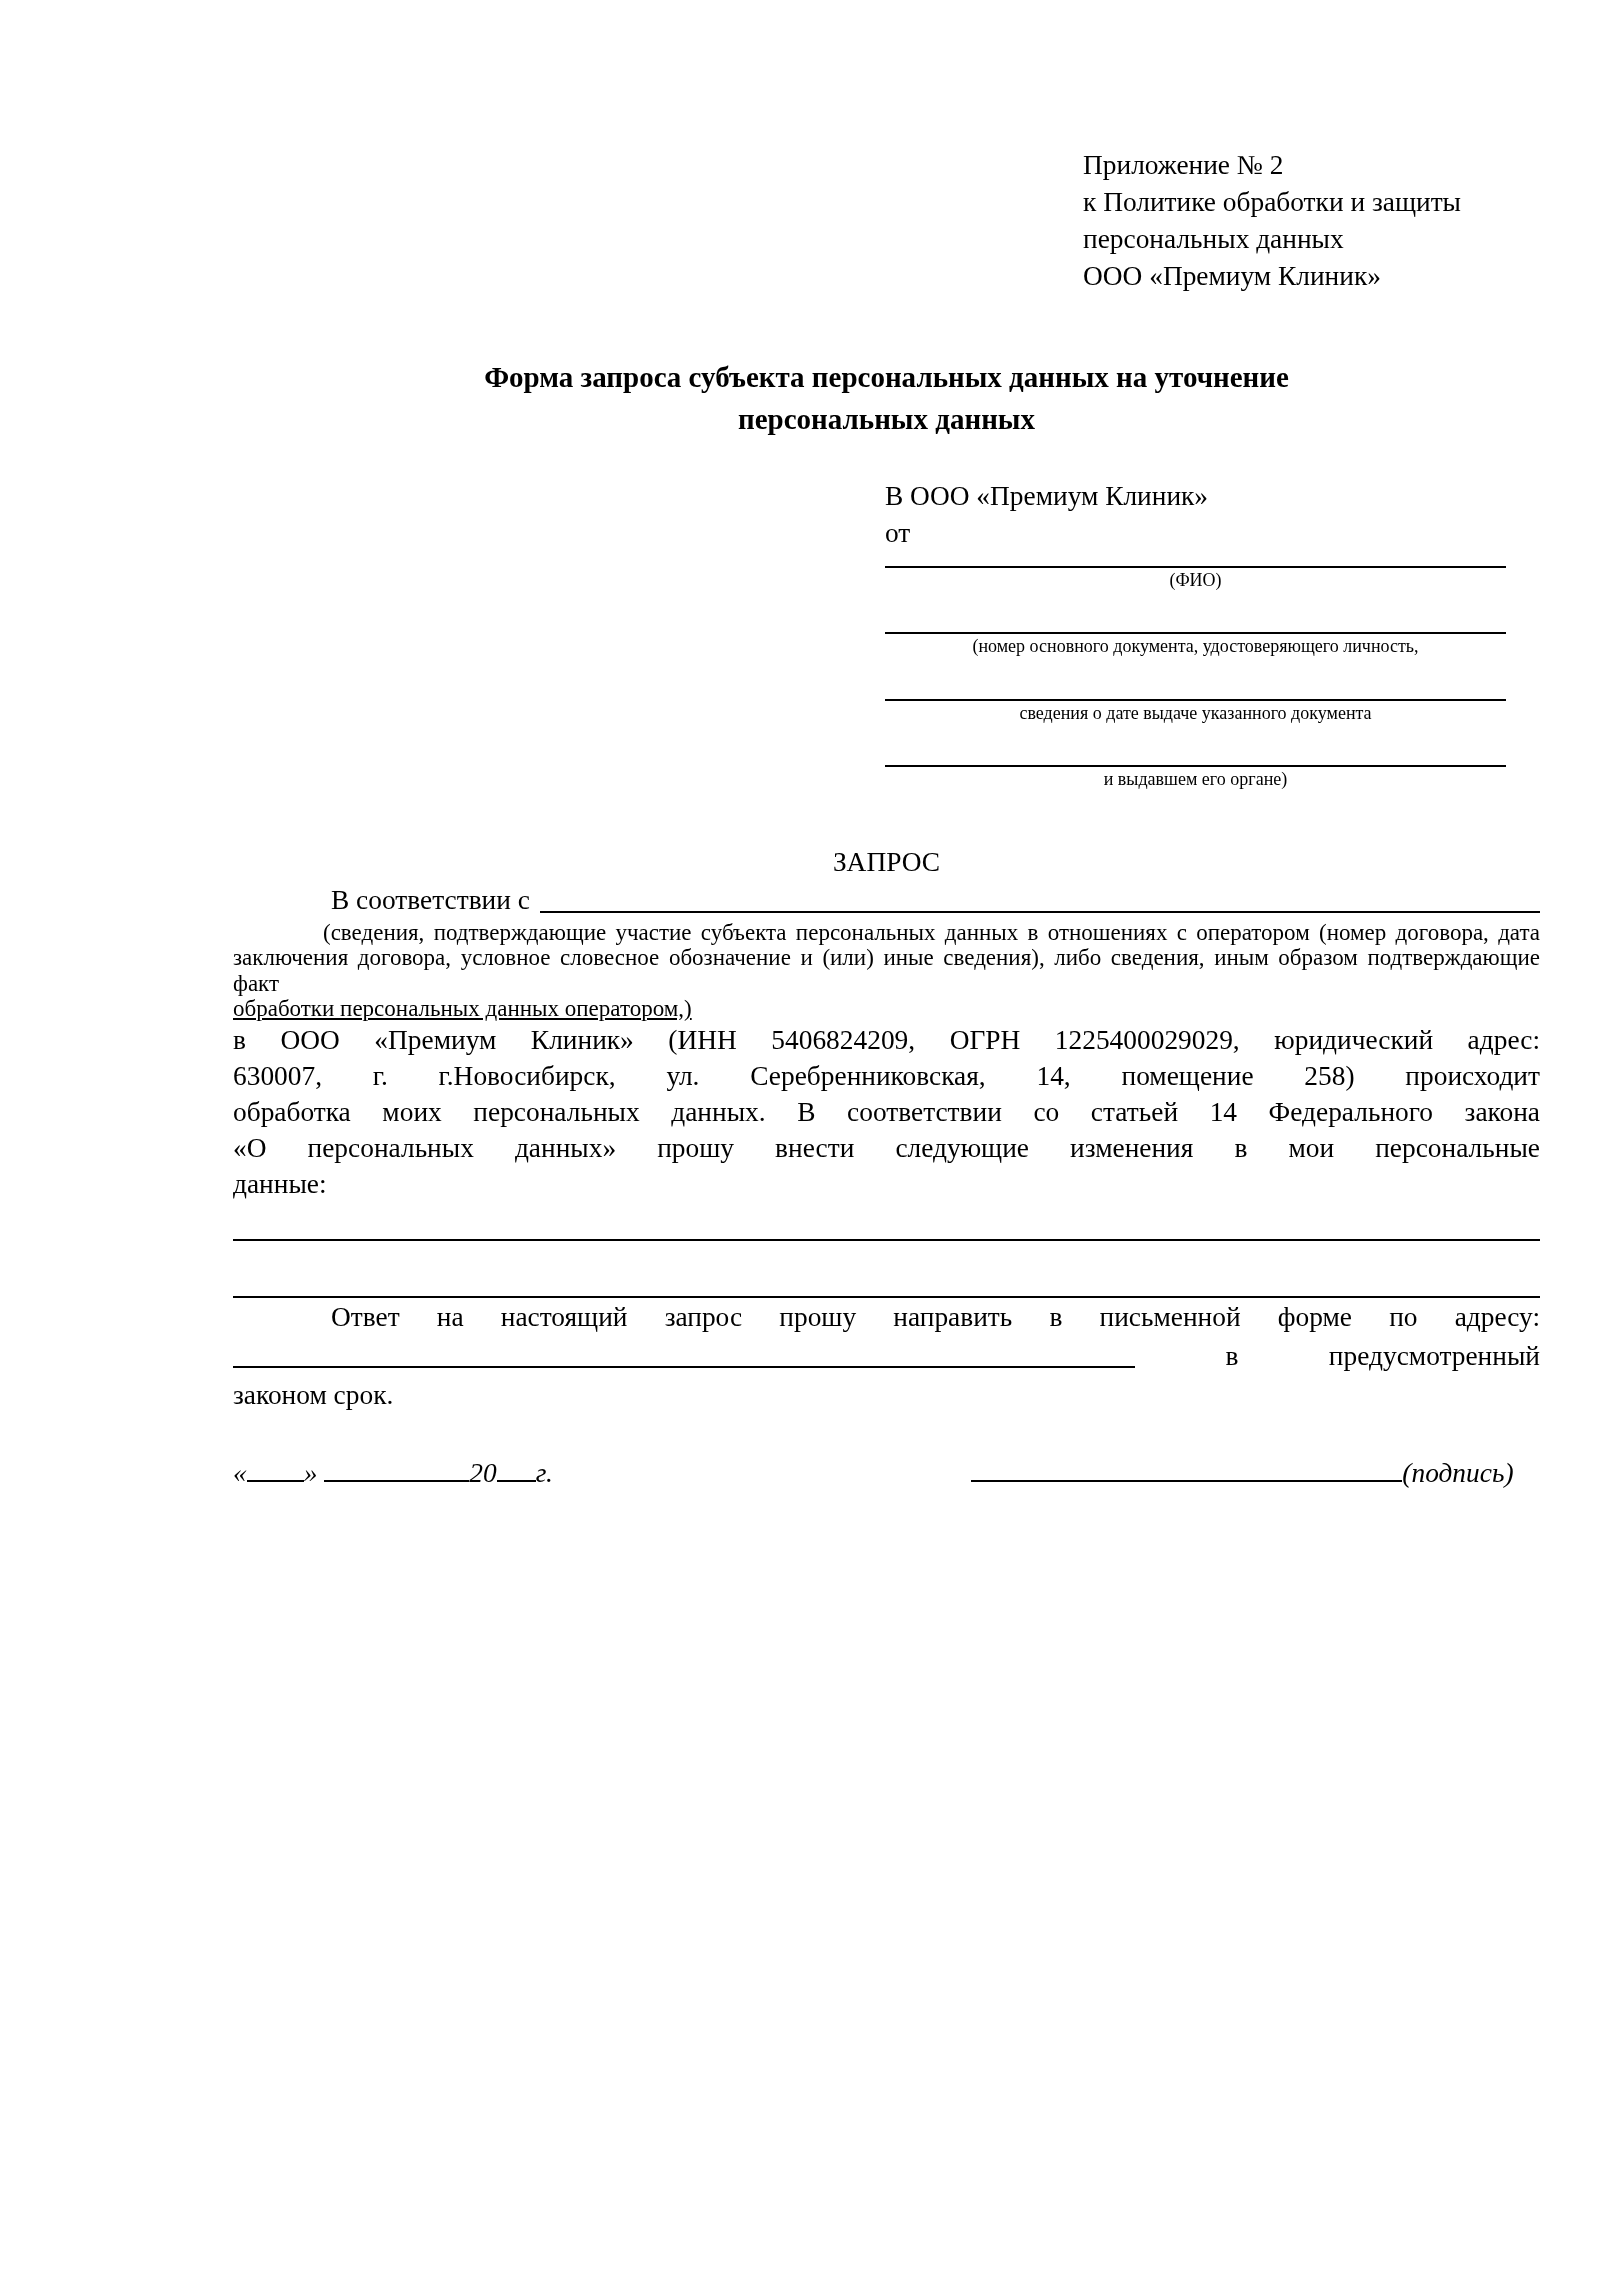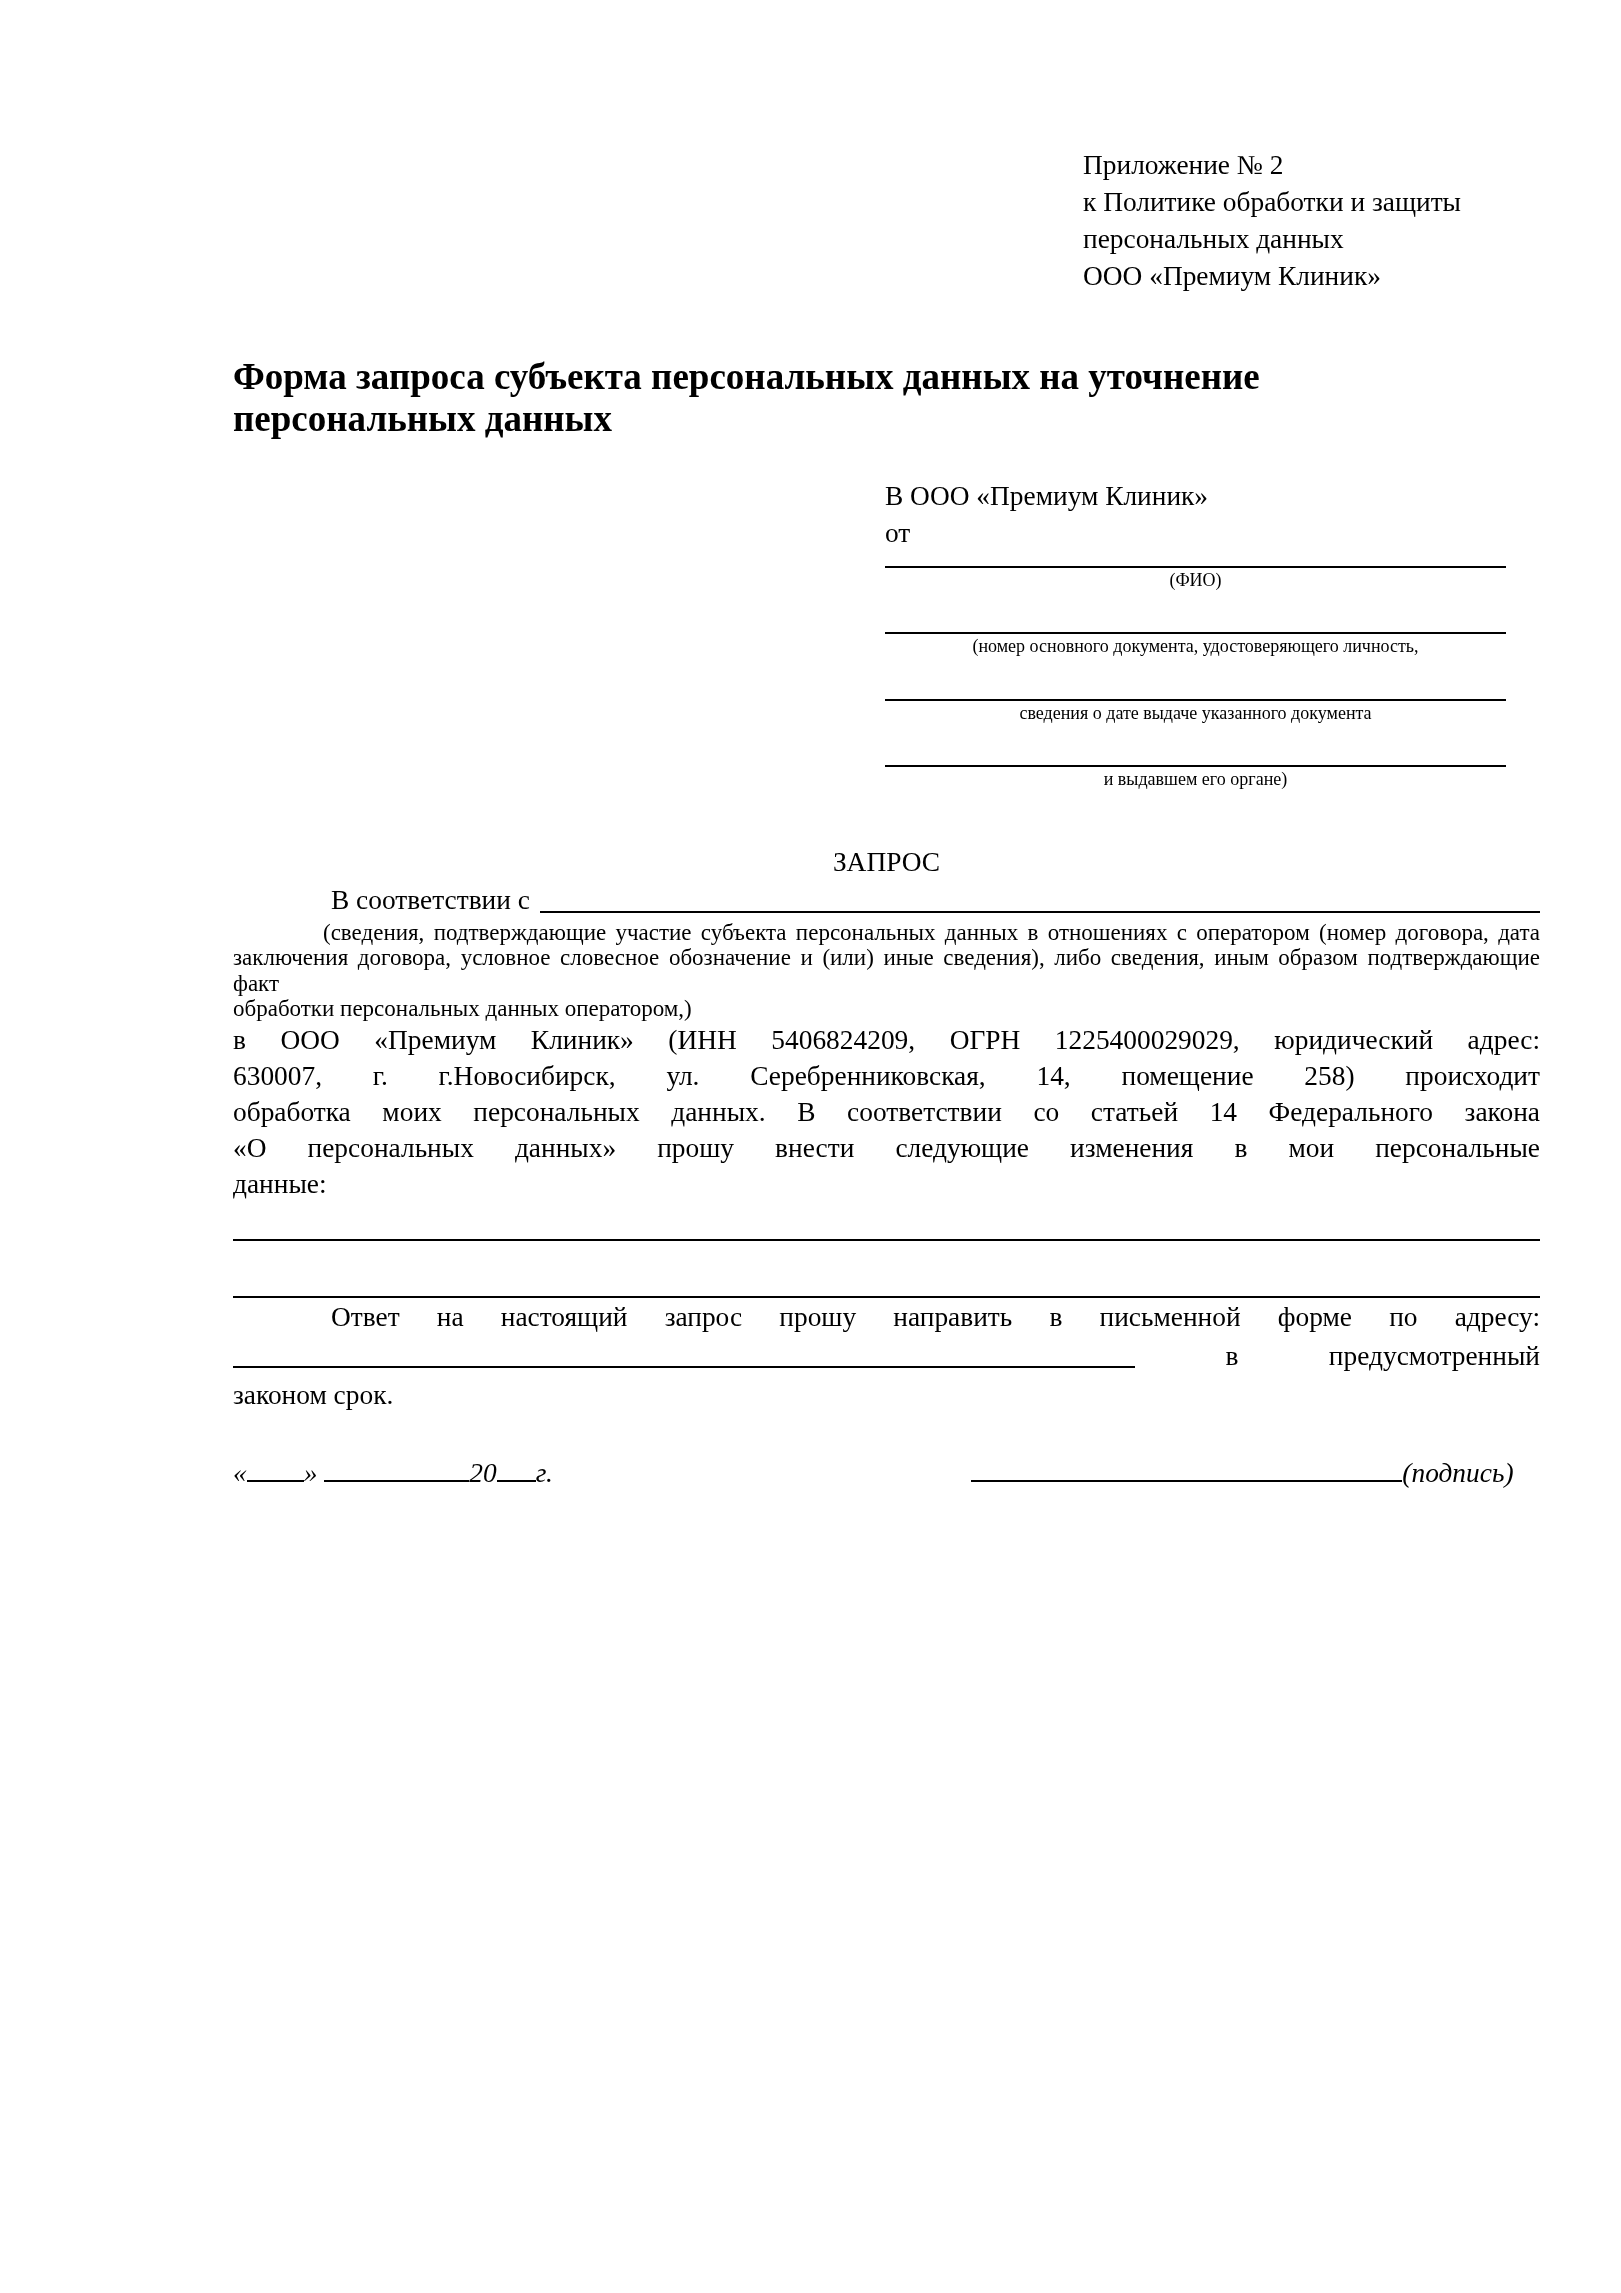--- a/index.html
+++ b/index.html
@@ -9,40 +9,40 @@
     font-family:"Liberation Serif","DejaVu Serif",serif;
     color:#000; font-size:27.4px;
   }
   .page { position:absolute; inset:0; padding:147px 81px 0 233px; }
 
   
   .appendix { margin-left:850px; line-height:37px; }
   .appendix div { white-space:nowrap; }
 
   
-  .doc-title { margin-top:61px; font-weight:bold;
-               font-size:37px; line-height:42px; }
+  .doc-title { margin-top:61px; text-align:center; font-weight:bold;
+               font-size:29px; line-height:42px; }
 
   
   .addressee { margin-top:38px; margin-left:652px; width:621px; line-height:37px; }
   .field { margin-top:39px; }
   .field.first { margin-top:13.7px; }
   .field-line { border-top:2px solid #000; height:0; }
   .field-caption { text-align:center; font-size:18px; line-height:25.5px; }
 
   
   .request-heading { margin-top:51px; text-align:center; line-height:37px; }
   .intro { display:flex; align-items:stretch; line-height:39px; padding-left:98px; }
   .intro .label { white-space:nowrap; }
   .intro .fill { flex:1; border-bottom:2px solid #000; margin:0 0 6.9px 9.8px; }
 
   .footnote { font-size:23px; line-height:25.5px; }
   .footnote .ln { text-align:justify; text-align-last:justify; }
   .footnote .ln.indent { text-indent:90px; }
-  .footnote .ln.last { text-align:left; text-align-last:left; }
+  .footnote .ln.last { text-align:left; text-align-last:left;text-decoration:underline; }
 
   .body-par { line-height:36px; }
   .body-par .ln { text-align:justify; text-align-last:justify; }
   .body-par .ln.last { text-align:left; text-align-last:left; }
 
   .blank-line { border-bottom:2px solid #000; }
   .blank-line.b1 { height:39px; }
   .blank-line.b2 { height:57px; }
 
   .answer { line-height:39px; }

